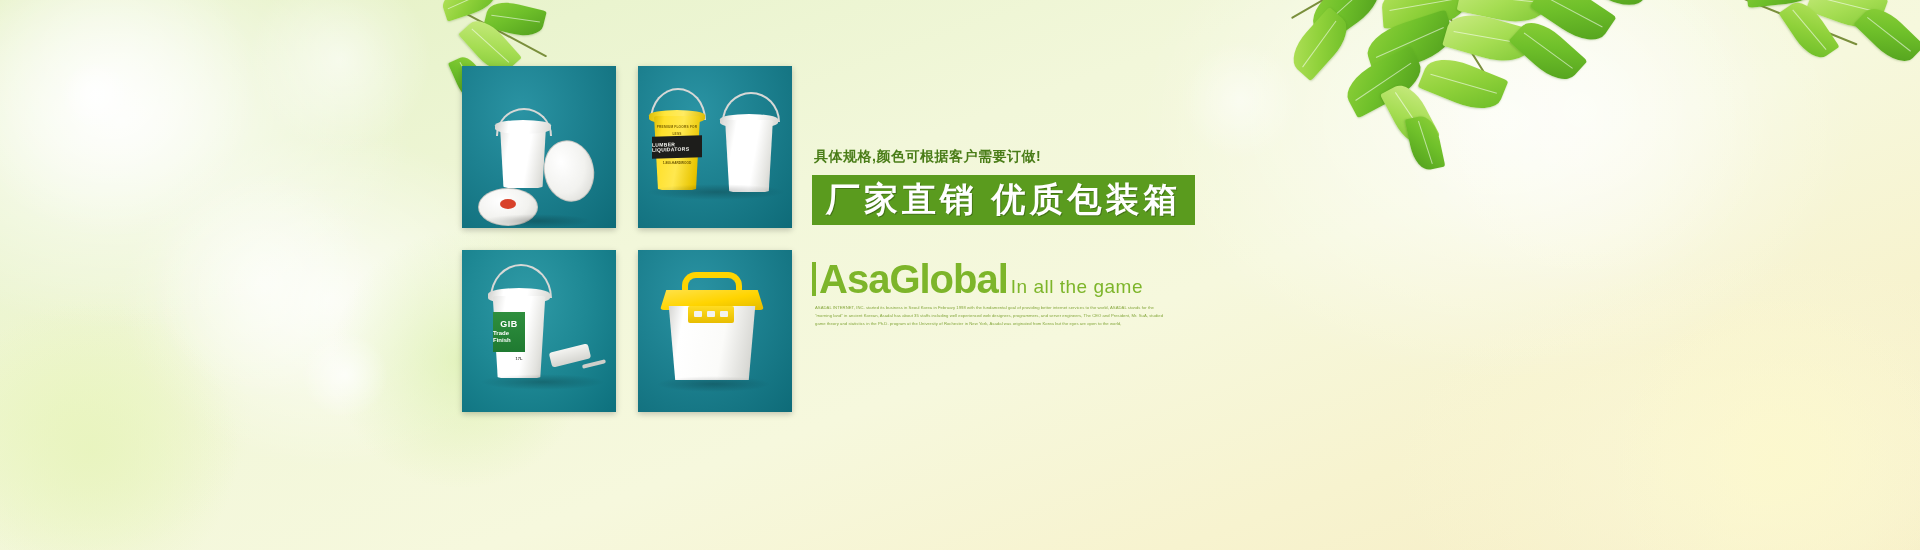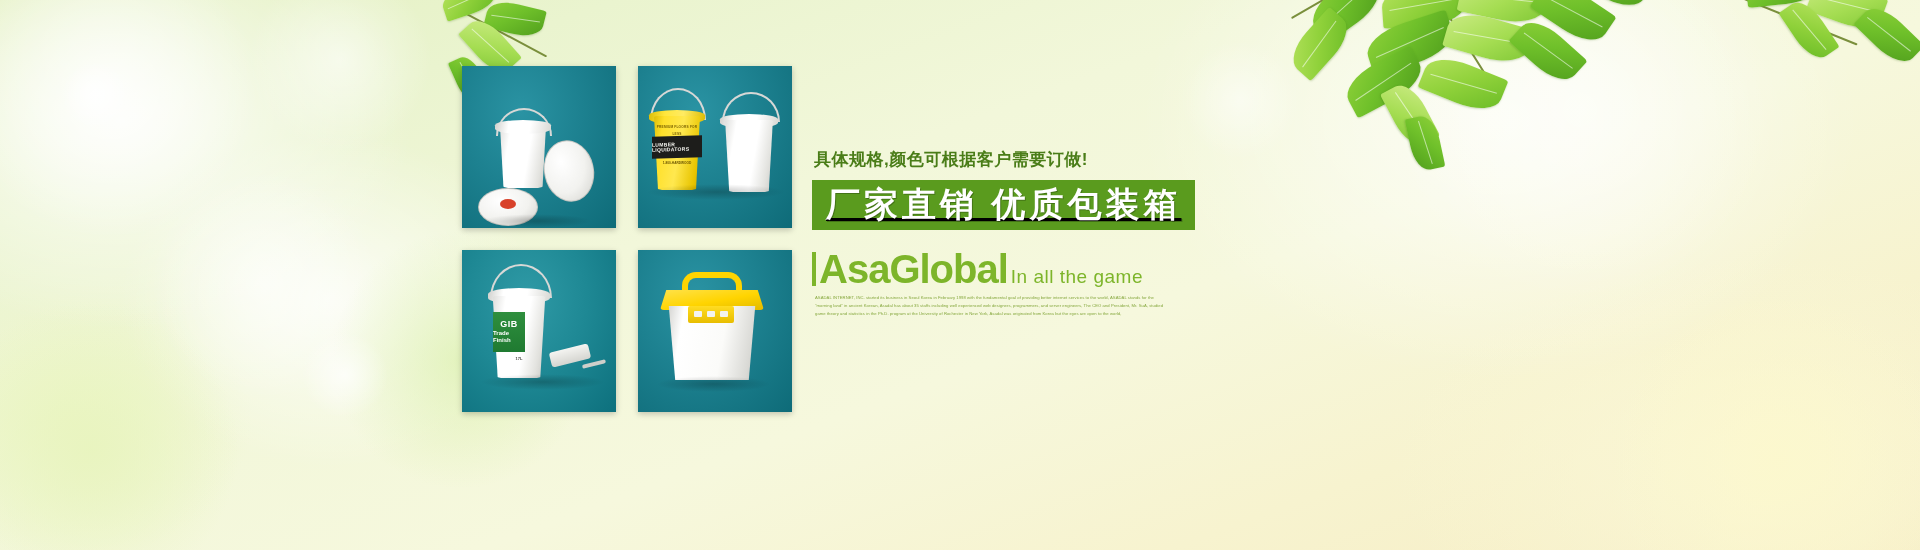--- a/index.html
+++ b/index.html
@@ -105,34 +105,33 @@
   }
   .tb-grip{
     position:absolute;border:6px solid #ffd400;border-bottom:none;
     border-radius:14px 14px 0 0;background:transparent;
   }
   .tb-slot{position:absolute;background:#f3f3ef;border-radius:1px;}
 
   
   #copy{position:absolute;left:812px;top:148px;width:600px;}
   #tagline{
-    font-size:17px;color:#4a7d18;letter-spacing:.5px;margin:0 0 9px 2px;
+    font-size:14px;color:#4a7d18;letter-spacing:.5px;margin:0 0 9px 2px;
     font-weight:bold;white-space:nowrap;
   }
   #headline-bar{
     display:inline-block;background:#5a9b1e;padding:7px 14px 9px 14px;
     margin-bottom:14px;
-    text-decoration:underline;
   }
   #headline{
     font-size:34px;color:#ffffff;font-weight:bold;letter-spacing:4px;
     white-space:nowrap;line-height:1;
     text-shadow:1px 1px 0 rgba(0,0,0,.25);
   }
-  #brand-row{display:flex;align-items:baseline;margin:5px 0 0 0;}
+  #brand-row{display:flex;align-items:baseline;margin:20px 0 0 0;}
   #brand-bar{
     width:4px;height:34px;background:#7db52a;margin-right:3px;align-self:center;
   }
   #brand{
     font-size:40px;color:#7db52a;font-weight:bold;letter-spacing:-1px;line-height:1;
   }
   #brand-sub{
     font-size:19px;color:#7db52a;margin-left:3px;letter-spacing:.5px;
   }
   #fineprint{

